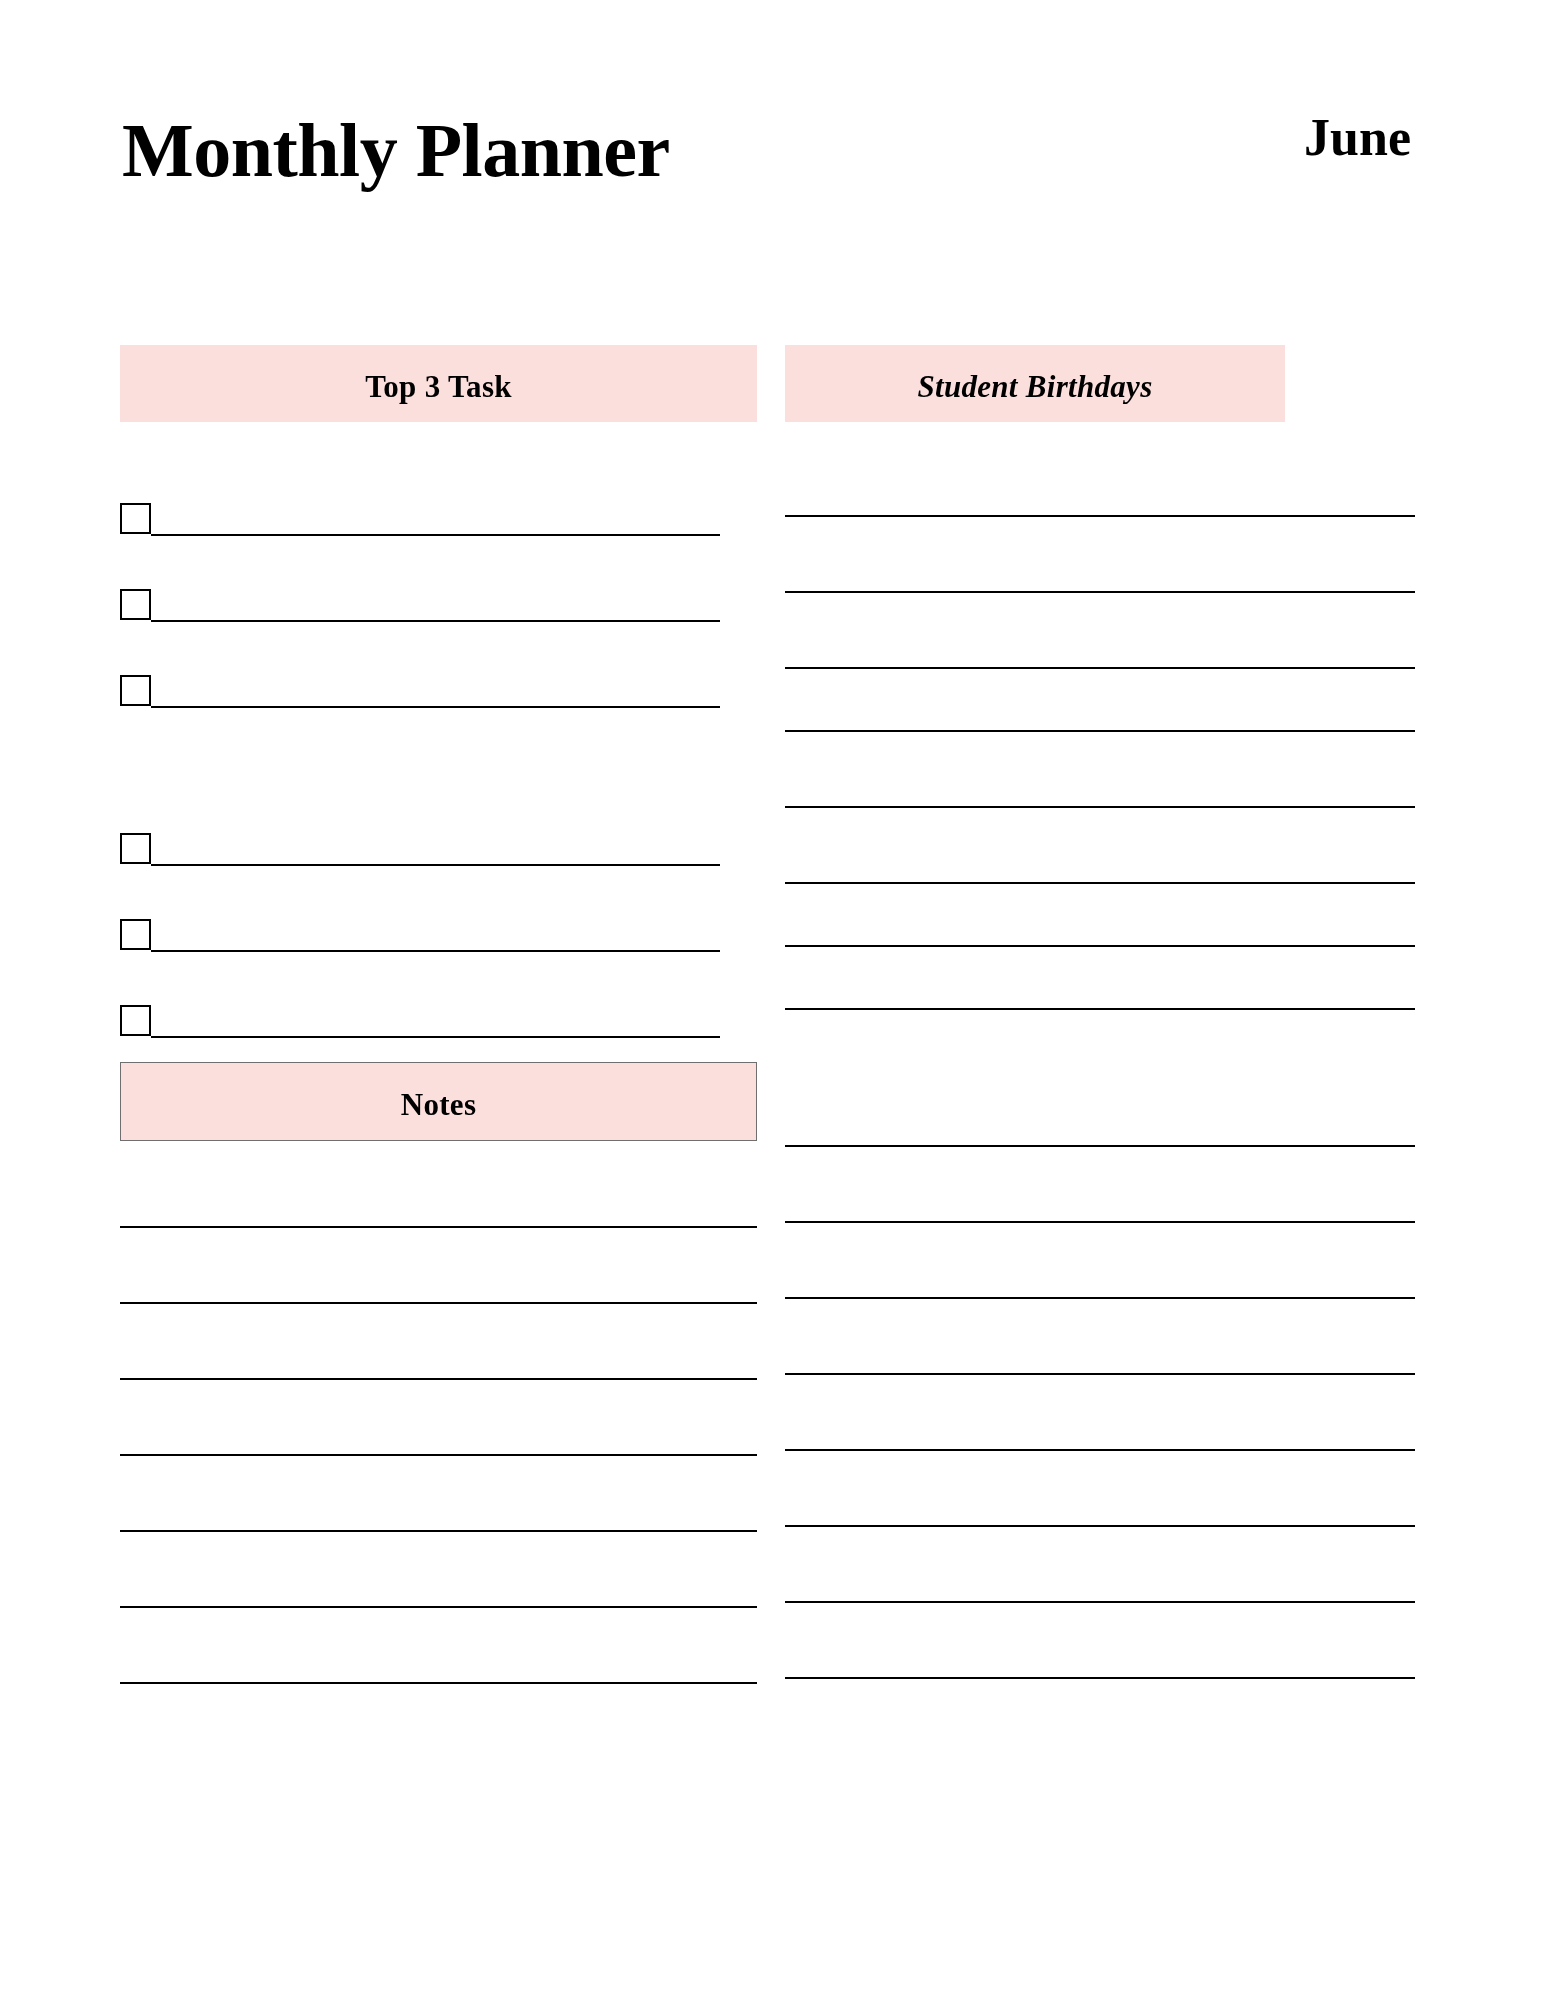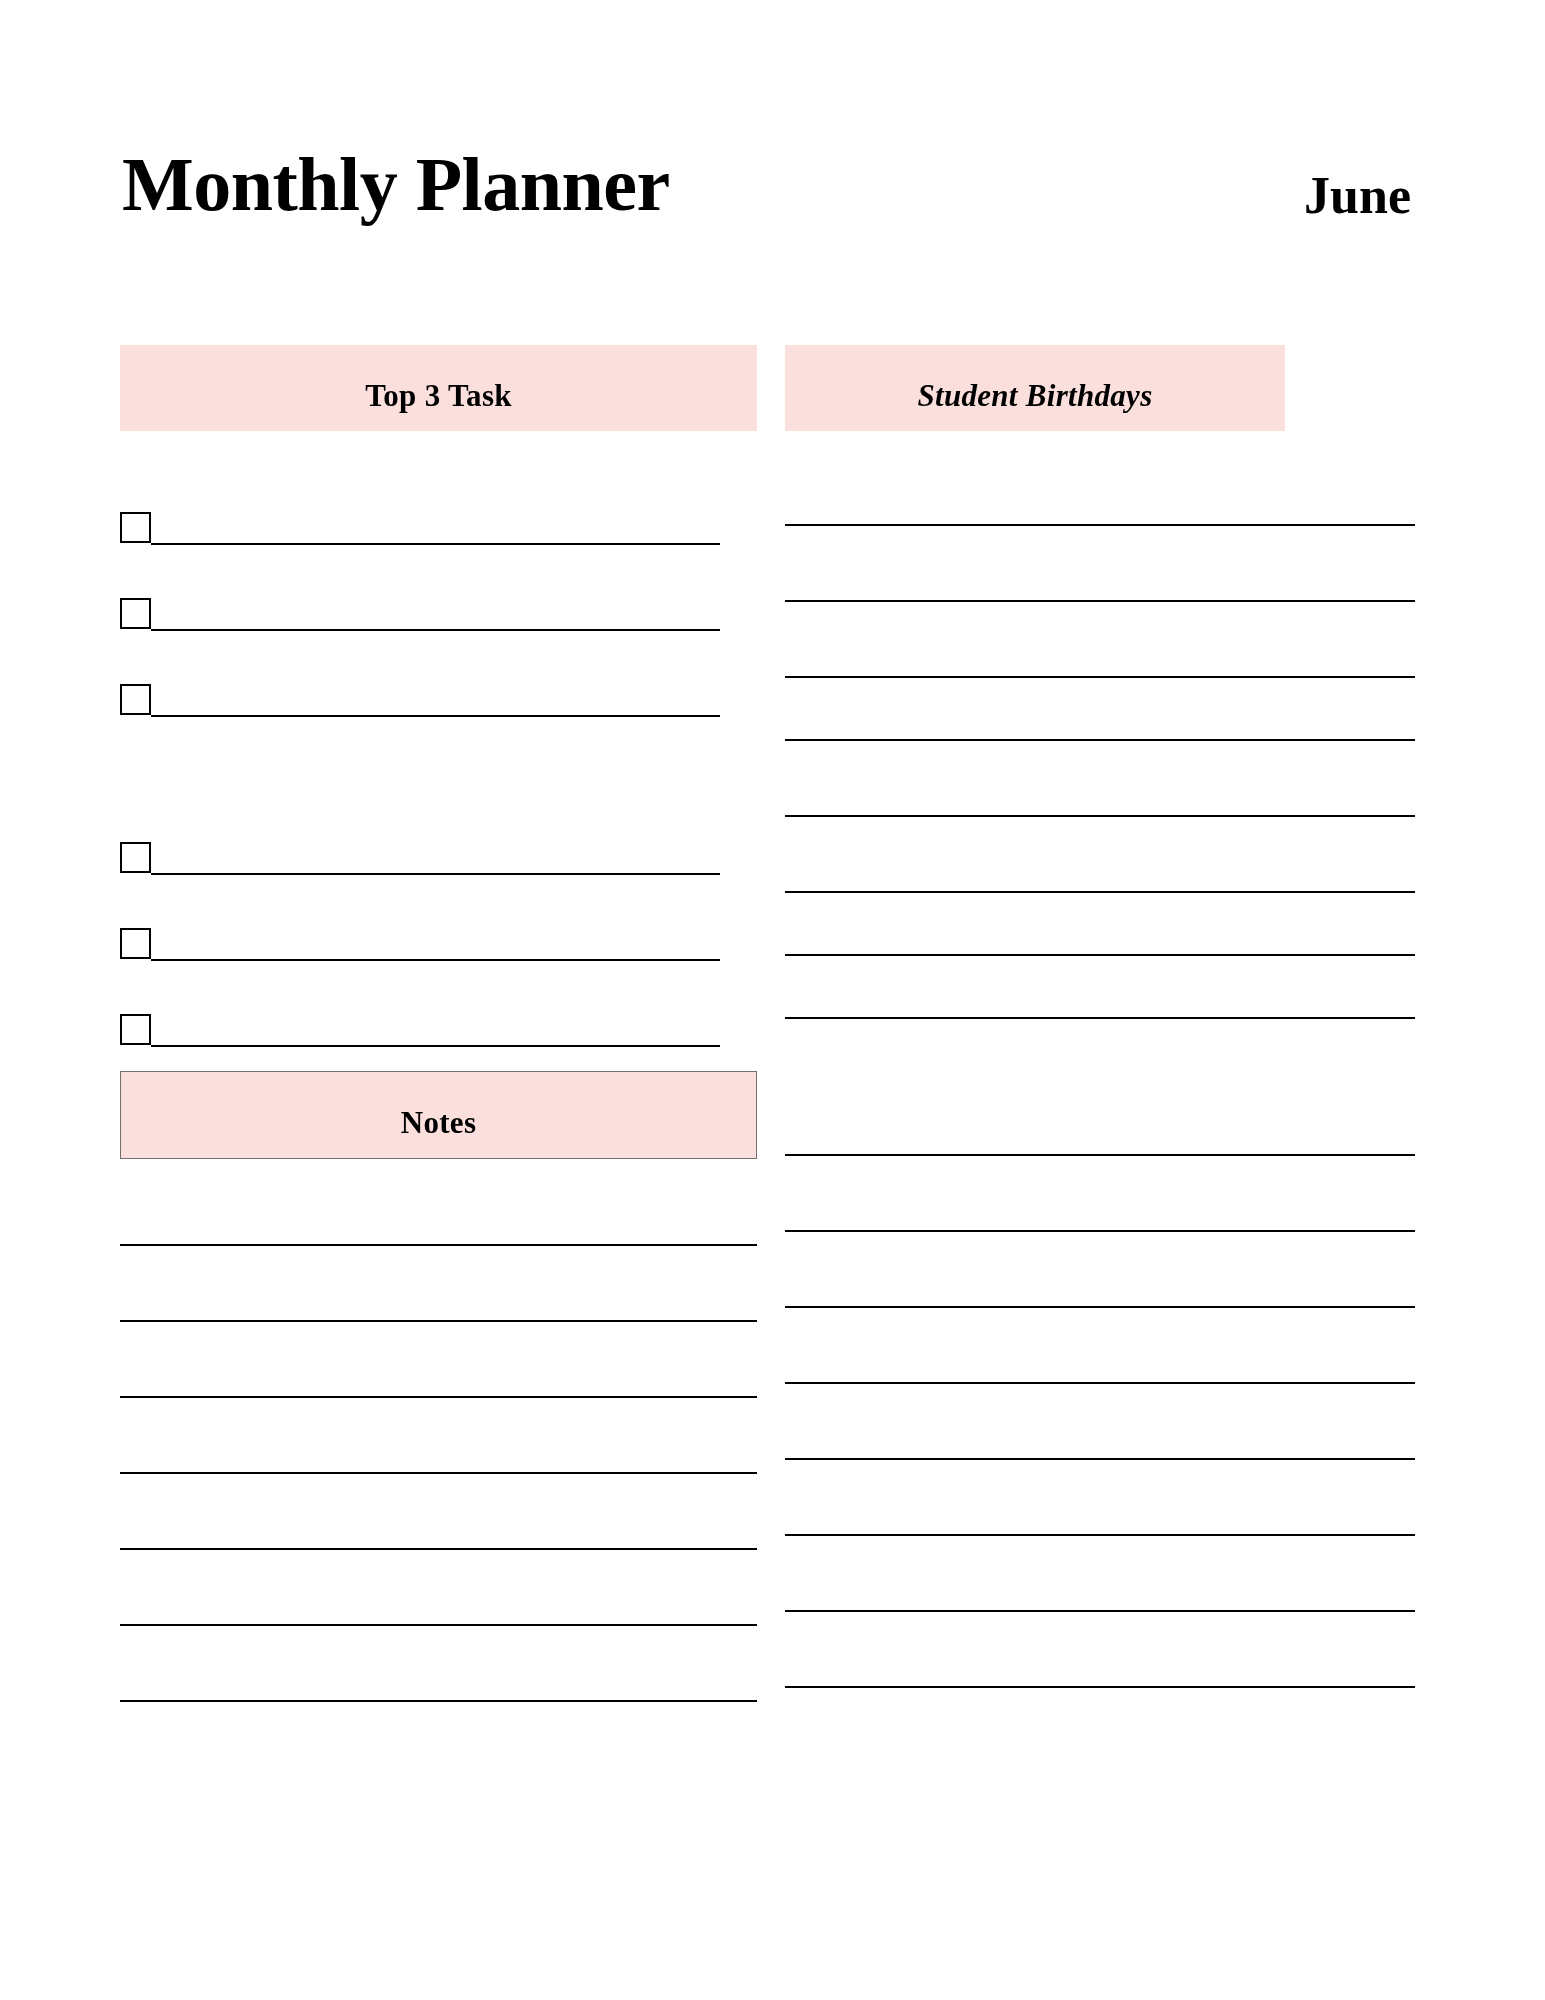--- a/index.html
+++ b/index.html
@@ -23,21 +23,21 @@
   }
 
   
   .header {
     position: absolute;
     left: 122px;
     top: 112px;
     width: 1300px;
     height: 110px;
     display: flex;
-    align-items: flex-end;
+    align-items: flex-start;
     justify-content: space-between;
   }
   .title {
     font-family: "Liberation Serif", serif;
     font-weight: bold;
     font-size: 76px;
     line-height: 1;
     letter-spacing: -0.5px;
     white-space: nowrap;
   }
@@ -64,21 +64,21 @@
     width: 630px;
   }
 
   
   .bar {
     background: #fbdfdd;
     text-align: center;
     font-weight: bold;
     font-size: 31px;
     letter-spacing: 0.3px;
-    padding: 33px 0 17px 0;
+    padding: 24px 0 17px 0;
     box-sizing: border-box;
   }
   .bar.outlined {
     border: 1px solid #6f6f6f;
   }
   .bar-left { width: 637px; }
   .bar-right { width: 500px; font-style: italic; }
 
   
   .check-rows {

